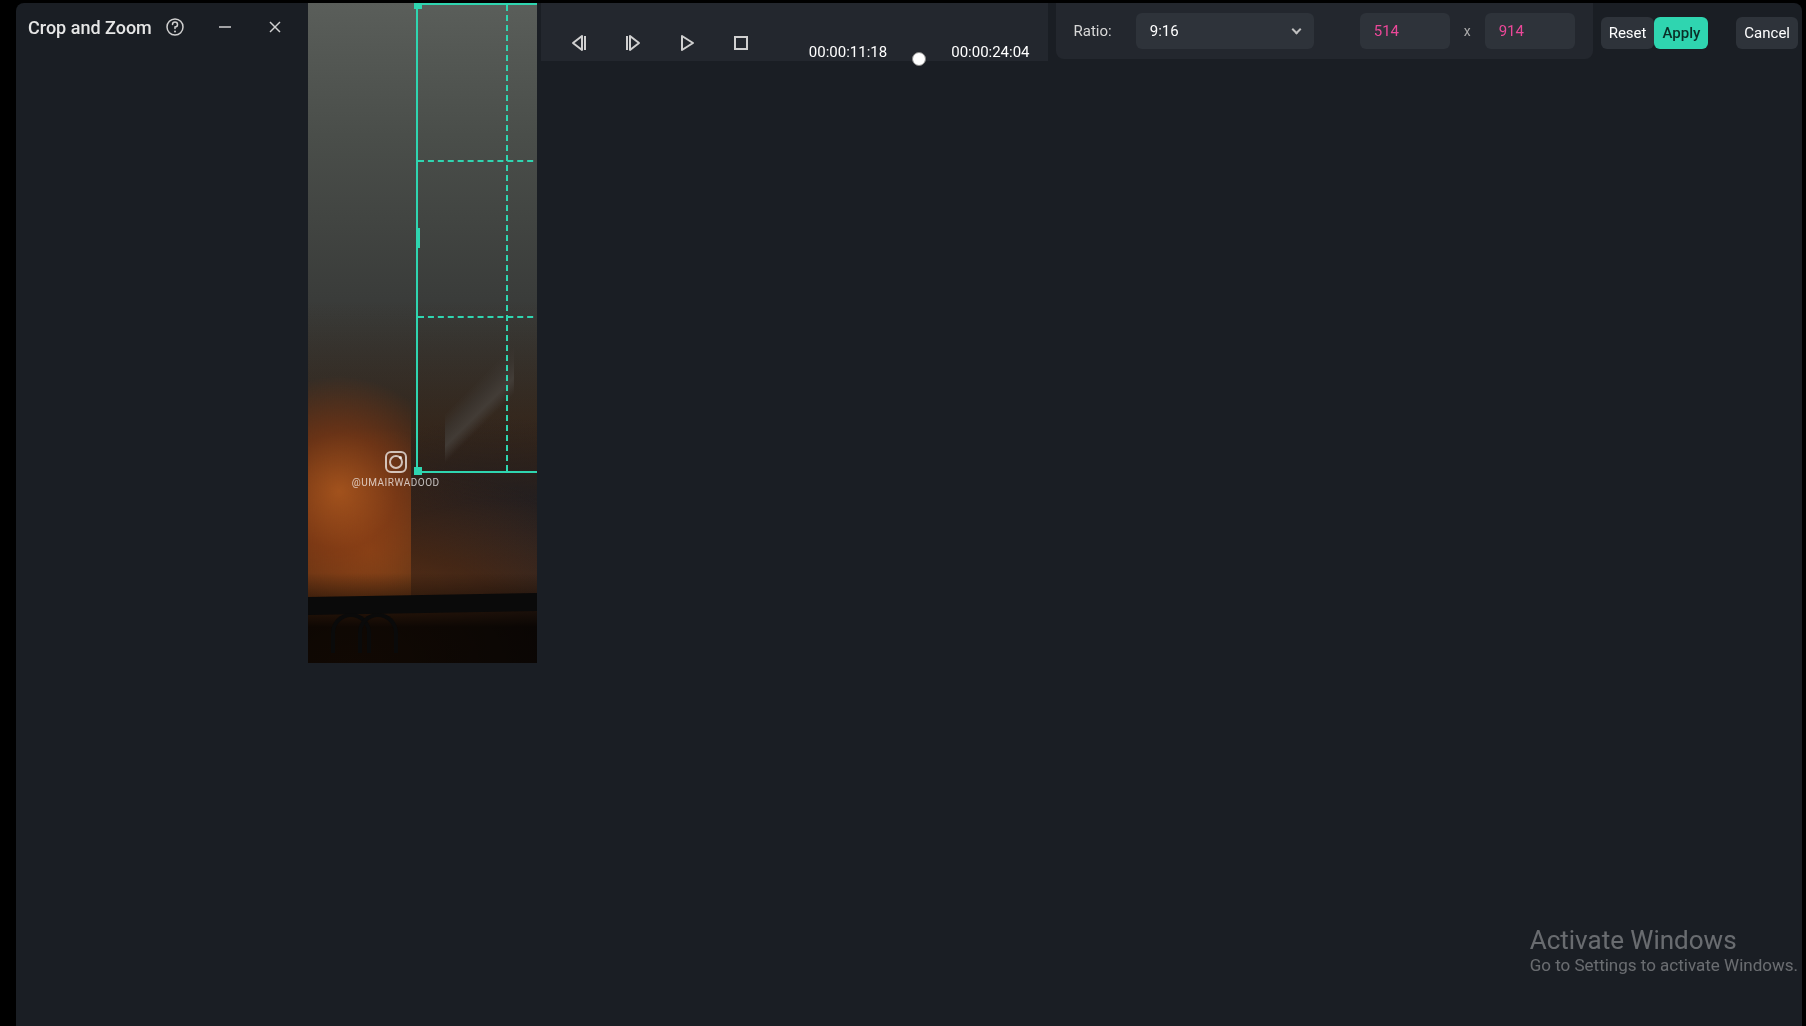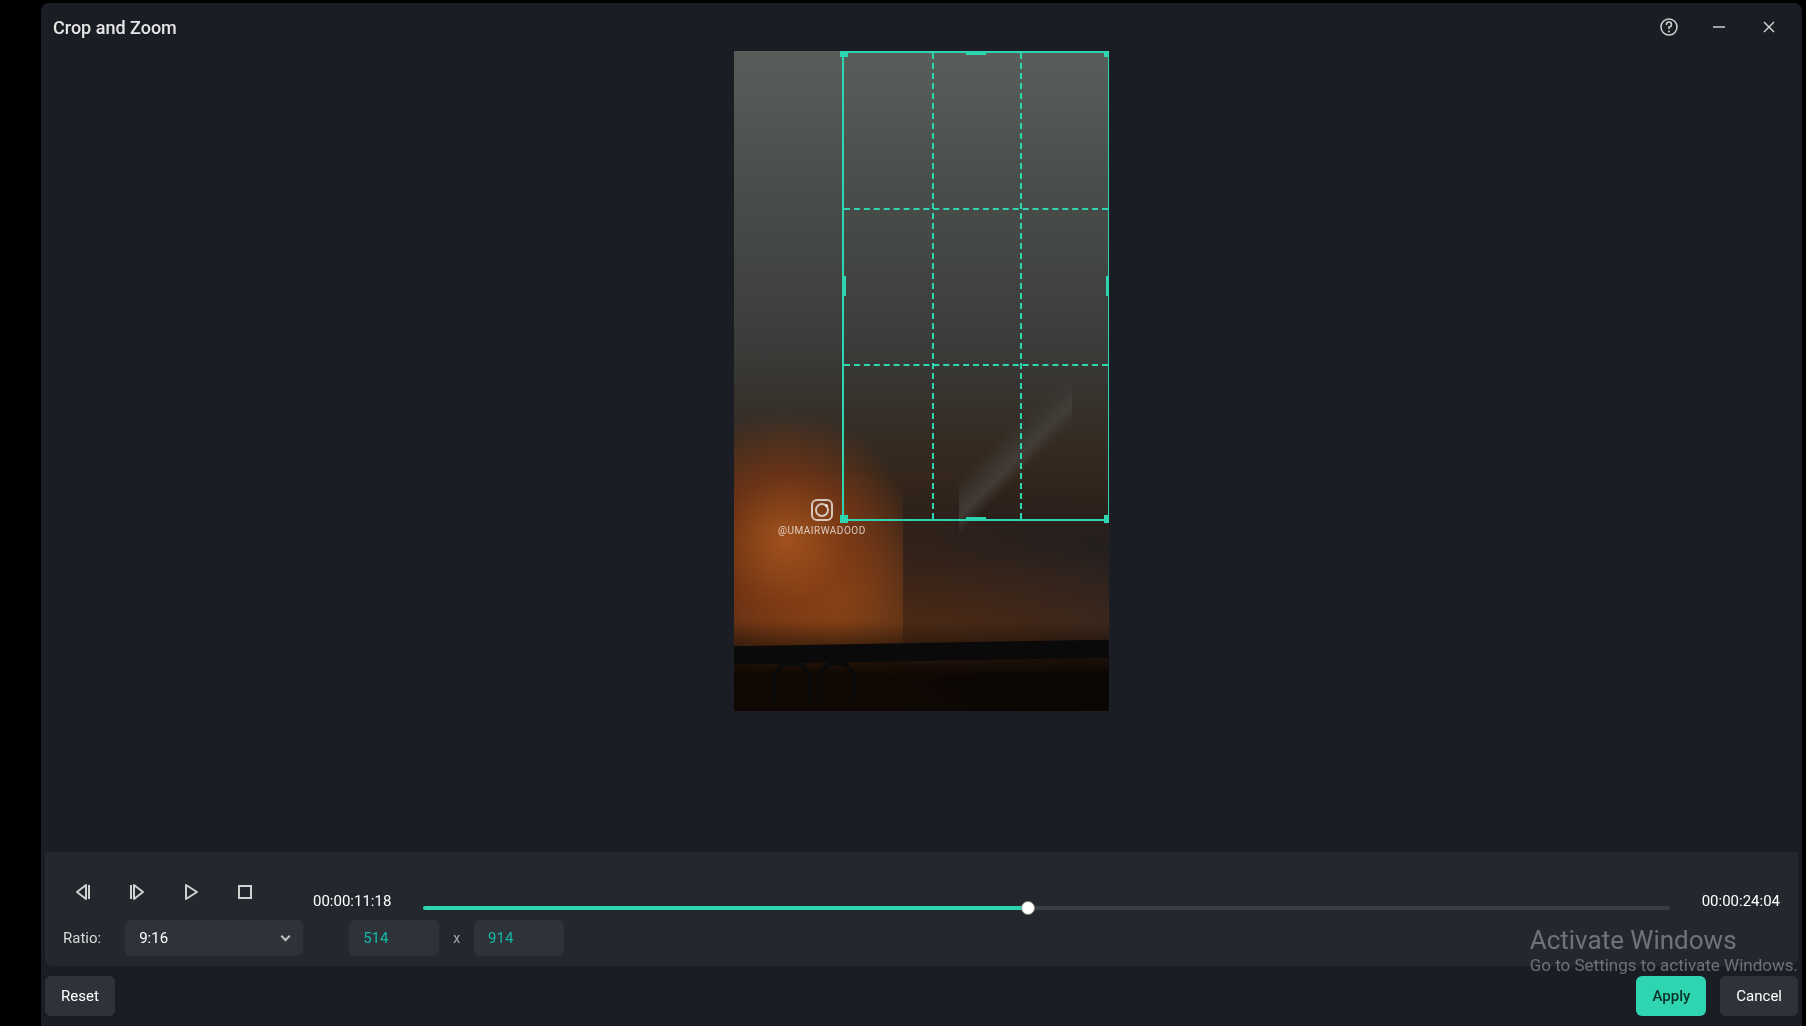--- a/index.html
+++ b/index.html
@@ -1,17 +1,17 @@
 <!DOCTYPE html>
 <html><head>
 <meta charset="utf-8">
 <style>
   * { box-sizing: border-box; margin: 0; padding: 0; font-family: -apple-system, BlinkMacSystemFont, "Segoe UI", Roboto, sans-serif; }
   body { background: #000; width: 1806px; height: 1026px; overflow: hidden; position: relative; }
-  .window { position: absolute; top: 3px; left: 16px; right: 4px; bottom: 0; background: #1a1e24; border-radius: 8px 8px 0 0; display: flex; flex-direction: column; margin-left: 25px; }
+  .window { position: absolute; top: 3px; left: 16px; right: 4px; bottom: 0; background: #1a1e24; border-radius: 8px 8px 0 0; display: flex; flex-direction: row; }
   .titlebar { height: 48px; display: flex; align-items: center; justify-content: space-between; padding: 0 10px 0 12px; }
   .title { color: #e6e6e6; font-size: 18px; font-weight: 500; }
   .winbtns { display: flex; gap: 4px; }
   .winbtn { width: 46px; height: 36px; display: flex; align-items: center; justify-content: center; color: #d0d0d0; cursor: pointer; border-radius: 4px; }
   .tabs-wrap { padding: 0 4px; }
   .tabs { background: #23272e; border-radius: 8px; height: 50px; display: flex; align-items: center; padding: 0 10px; gap: 18px; }
   .tab { height: 32px; padding: 0 22px; border-radius: 16px; display: flex; align-items: center; font-size: 15px; color: #c8ccd0; cursor: pointer; }
   .tab.active { background: #3a3f47; color: #2fd5b0; }
   .preview-area { flex: 1; background: #1a1e24; position: relative; display: flex; justify-content: center; overflow: hidden; }
   .video-frame { position: relative; width: 375px; height: 660px; margin-top: 0; overflow: hidden; }
@@ -50,28 +50,28 @@
   .controls-bar { background: #23272e; height: 58px; margin: 0 4px; border-radius: 0; display: flex; align-items: flex-end; padding: 0 18px; gap: 14px; }
   .pbtn { width: 40px; height: 36px; display: flex; align-items: center; justify-content: center; cursor: pointer; color: #d0d0d0; }
   .timecode { color: #fff; font-size: 15px; font-variant-numeric: tabular-nums; }
   .timeline { flex: 1; height: 4px; background: #3a3f47; border-radius: 2px; position: relative; margin: 0 18px; }
   .timeline-fill { position: absolute; left: 0; top: 0; bottom: 0; width: 48.5%; background: #2fd5b0; border-radius: 2px; }
   .timeline-thumb { position: absolute; left: 48.5%; top: 50%; width: 14px; height: 14px; background: #fff; border-radius: 50%; transform: translate(-50%, -50%); border: 1px solid #888; }
   .duration { color: #fff; font-size: 15px; font-variant-numeric: tabular-nums; }
   .ratio-bar { background: #23272e; height: 56px; margin: 0 4px; border-radius: 0 0 8px 8px; display: flex; align-items: center; padding: 0 18px; gap: 14px; }
   .ratio-label { color: #d8d8d8; font-size: 15px; margin-right: 10px; }
   .select { background: #2e333a; color: #fff; border: none; height: 36px; width: 178px; border-radius: 6px; padding: 0 14px; display: flex; align-items: center; justify-content: space-between; font-size: 15px; cursor: pointer; }
-  .numin { background: #2e333a; color: #14b8a6; border: none; height: 36px; width: 90px; border-radius: 6px; padding: 0 14px; font-size: 15px; text-align: left; }
+  .numin { background: #2e333a; color: #ec4899; border: none; height: 36px; width: 90px; border-radius: 6px; padding: 0 14px; font-size: 15px; text-align: left; }
   .x-sep { color: #aaa; font-size: 14px; }
   .footer { height: 60px; display: flex; align-items: center; justify-content: space-between; padding: 0 4px; }
-  .btn { height: 40px; padding: 0 16px; border-radius: 6px; font-size: 15px; cursor: pointer; border: none; display: flex; align-items: center; }
+  .btn { height: 32px; padding: 0 8px; border-radius: 6px; font-size: 15px; cursor: pointer; border: none; display: flex; align-items: center; }
   .btn-reset { background: #2e333a; color: #fff; }
   .btn-apply { background: #2fd5b0; color: #0a3028; font-weight: 500; }
   .btn-cancel { background: #2e333a; color: #fff; }
-  .footer-right { display: flex; gap: 14px; align-items: flex-end; }
+  .footer-right { display: flex; gap: 28px; align-items: flex-end; }
   .activate { position: absolute; right: 8px; bottom: 51px; text-align: left; color: rgba(255,255,255,0.35); pointer-events: none; }
   .activate .l1 { font-size: 26px; font-weight: 400; }
   .activate .l2 { font-size: 17px; }
   .chev { display: inline-block; transform: rotate(45deg); width: 7px; height: 7px; border-right: 2px solid #c0c0c0; border-bottom: 2px solid #c0c0c0; margin-top: -4px; }
   svg { display: block; }
 </style>
 </head>
 <body>
 
 <div class="window">

